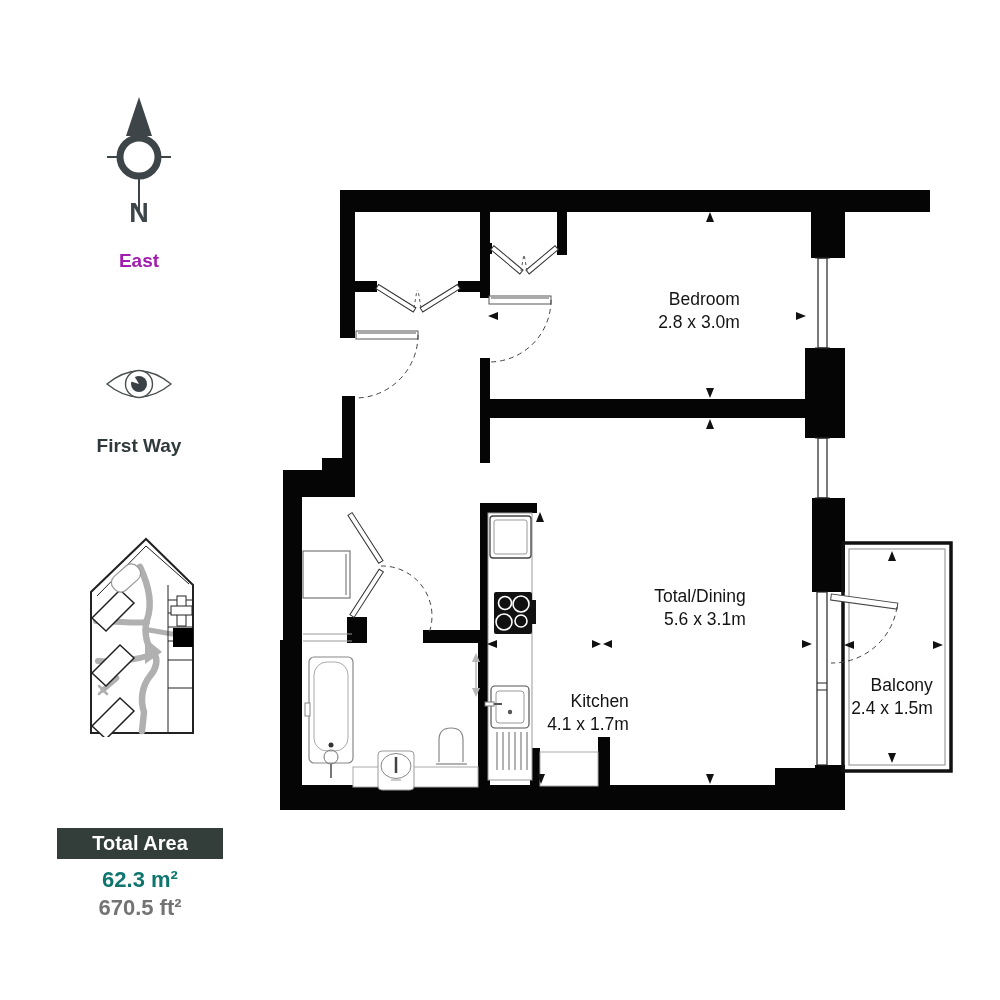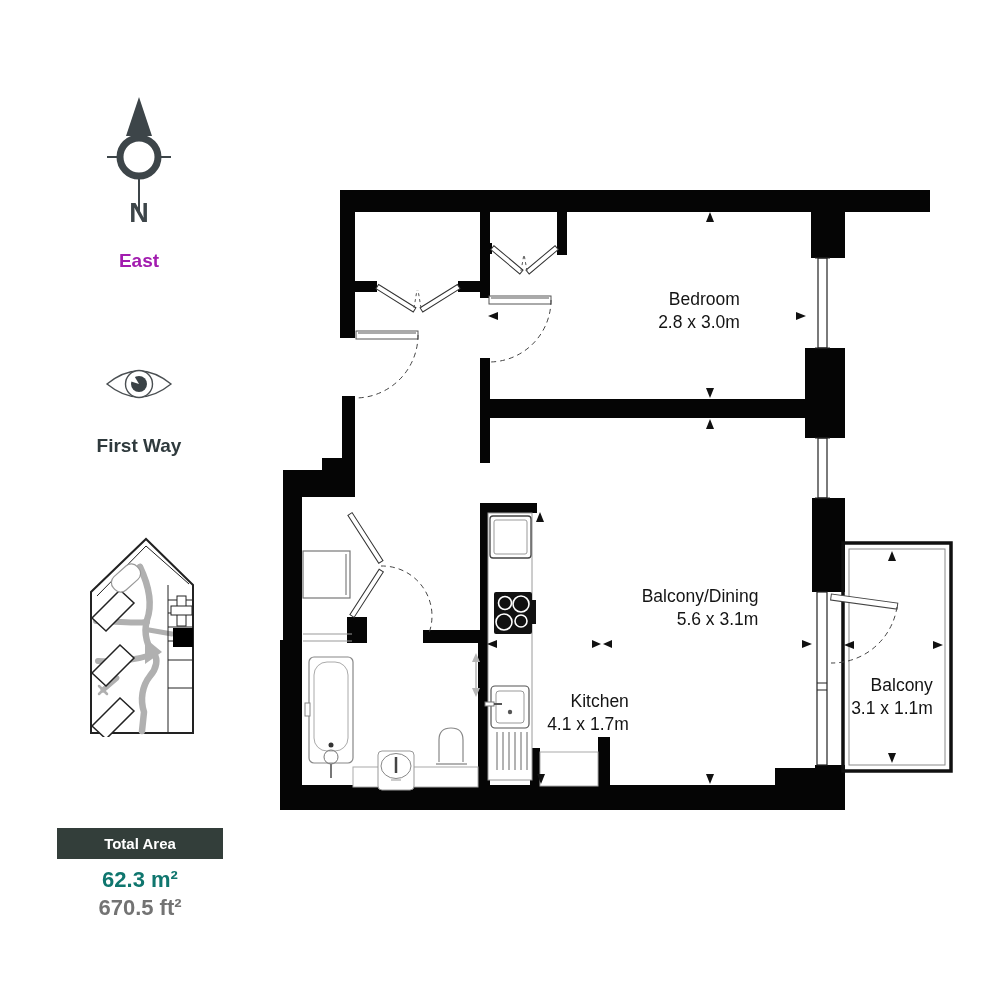--- a/index.html
+++ b/index.html
@@ -4,21 +4,21 @@
 <style>
   html,body{margin:0;padding:0;}
   body{width:1000px;height:1000px;background:#ffffff;position:relative;overflow:hidden;
        font-family:"Liberation Sans", sans-serif;}
   .abs{position:absolute;}
   
   .compass-n{left:139px;top:213px;transform:translate(-50%,-50%);font-size:27px;font-weight:bold;color:#3d4549;}
   .dir-label{left:139px;top:261px;transform:translate(-50%,-50%);font-size:19px;font-weight:bold;color:#a21caf;}
   .street-label{left:139px;top:446px;transform:translate(-50%,-50%);font-size:19px;font-weight:bold;color:#2f3a3d;}
   .total-box{left:57px;top:828px;width:166px;height:31px;background:#333e3a;display:flex;align-items:center;justify-content:center;}
-  .total-box span{color:#ffffff;font-size:15px;font-weight:bold;}
+  .total-box span{color:#ffffff;font-size:20px;font-weight:bold;}
   .area-metric{left:140px;top:880px;transform:translate(-50%,-50%);font-size:22px;font-weight:bold;color:#0f766e;}
   .area-imperial{left:140px;top:908px;transform:translate(-50%,-50%);font-size:22px;font-weight:bold;color:#737373;}
   
   .room-label{position:absolute;transform:translate(-50%,-50%);text-align:right;color:#141414;
               font-size:17.5px;line-height:23px;white-space:nowrap;}
   .lbl-bedroom{left:699px;top:311px;}
   .lbl-living{left:700px;top:608px;}
   .lbl-kitchen{left:588px;top:713px;}
   .lbl-balcony{left:892px;top:697px;}
 </style>
@@ -234,23 +234,23 @@
     <polygon points="472,662 476,653 480,662" fill="#b5b5b5"></polygon>
     <polygon points="472,688 476,697 480,688" fill="#b5b5b5"></polygon>
   </g>
 </svg>
 
 <div class="room-label lbl-bedroom">
   <div>Bedroom</div>
   <div>2.8 x 3.0m</div>
 </div>
 <div class="room-label lbl-living">
-  <div>Balcony/Dining</div>
+  <div>Total/Dining</div>
   <div>5.6 x 3.1m</div>
 </div>
 <div class="room-label lbl-kitchen">
   <div>Kitchen</div>
   <div>4.1 x 1.7m</div>
 </div>
 <div class="room-label lbl-balcony">
   <div>Balcony</div>
-  <div>3.1 x 1.1m</div>
+  <div>2.4 x 1.5m</div>
 </div>
 
 </body></html>

